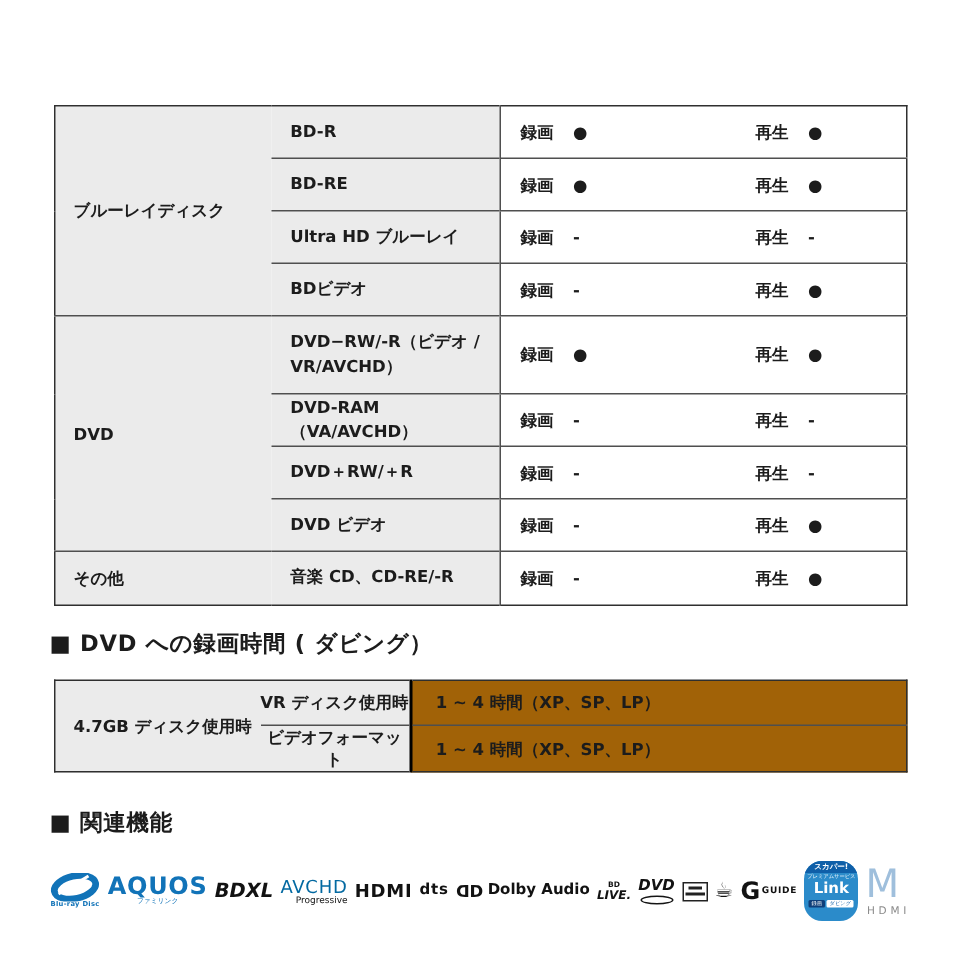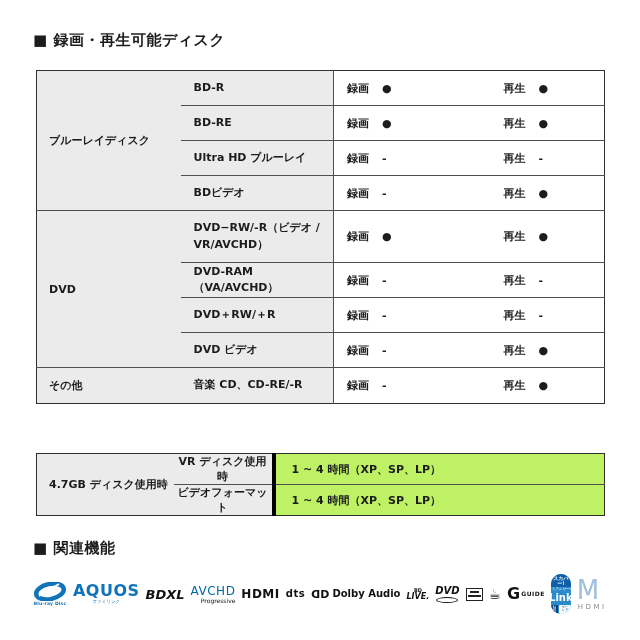--- a/index.html
+++ b/index.html
@@ -22,21 +22,21 @@
   .sep td{border-top:1px solid #4f4f4f;}
 
   .r35{height:35px;} .r52{height:52px;} .r36{height:36px;} .r30{height:30px;}
 
   .vflex{display:flex;align-items:center;height:100%;}
   .pair{display:flex;align-items:center;gap:13px;padding-left:13px;box-sizing:border-box;}
   .pair-rec{width:58%;}
   .sym{font-size:11px;line-height:1;}
 
   .f{background:#ebebeb;text-align:center;}
-  .t{background:#bef264;border-left:4px solid #000000;padding-left:16px;}
+  .t{background:#a16207;border-left:2px solid #000000;padding-left:16px;}
 
   
   #logos{position:absolute;left:33px;top:570px;width:574px;height:48px;
          display:flex;align-items:center;justify-content:space-between;}
   .logo{display:flex;flex-direction:column;align-items:center;line-height:1;}
 
   .bluray-text{font-size:4.5px;font-weight:700;color:#1173b8;margin-top:1px;letter-spacing:.2px;}
   .aquos-main{font-size:16px;font-weight:700;color:#1173b8;letter-spacing:.5px;}
   .aquos-sub{font-size:4.5px;color:#1173b8;margin-top:1px;}
   .bdxl-main{font-size:13px;font-weight:900;font-style:italic;color:#121212;}
@@ -54,38 +54,37 @@
   .dvd-main{font-size:10px;font-weight:900;font-style:italic;color:#121212;}
   .dvd-ellipse{width:22px;height:6px;border:1.5px solid #151515;border-radius:50%;margin-top:1px;box-sizing:border-box;}
   .cd-box{width:17px;height:13px;border:1.5px solid #222;box-sizing:border-box;
           display:flex;flex-direction:column;justify-content:space-evenly;padding:1px;}
   .cd-line{height:2px;background:#222;width:100%;}
   .cd-line.short{width:70%;align-self:center;}
   .java-glyph{font-size:14px;color:#121212;}
   .gguide{flex-direction:row;align-items:center;gap:1px;}
   .gg-g{font-size:16px;font-weight:900;color:#121212;}
   .gg-rest{font-size:6px;font-weight:800;color:#121212;letter-spacing:.5px;}
-  .badge{width:20px;height:40px;border-radius:12px;overflow:hidden;background:#2b8bca;
+  .badge{width:36px;height:40px;border-radius:12px;overflow:hidden;background:#2b8bca;
          display:flex;flex-direction:column;align-items:center;}
   .b1{background:#0f5fa8;color:#fff;font-size:5px;font-weight:700;width:100%;text-align:center;padding:2px 0 1px;}
   .b2{color:#fff;font-size:3.5px;padding-top:1px;white-space:nowrap;}
   .b3{color:#fff;font-size:10px;font-weight:800;line-height:12px;}
   .b4{display:flex;gap:1px;padding:1px 0 2px;}
   .chip1{background:#0f3f7a;color:#fff;font-size:3.5px;padding:1px 2px;border-radius:1px;}
   .chip2{background:#fff;color:#0f5fa8;font-size:3.5px;padding:1px 2px;border-radius:1px;}
   .mdisc{position:relative;width:30px;height:34px;}
   .md-m{font-size:26px;font-weight:400;color:#9fbfdc;line-height:26px;}
   .md-disc{position:absolute;bottom:0;left:1px;font-size:7px;color:#8a8a8a;letter-spacing:2.5px;}
 </style>
 </head>
 <body>
 
 <div id="page">
 
-  <div id="title1" class="sec-title">■ 録画・再生可能ディスク</div>
 
   <table id="table1">
     <colgroup>
         <col style="width:144px">
         <col style="width:153px">
         <col style="width:271px">
       </colgroup>
 
     <tbody>
         <tr class="r35">
@@ -224,20 +223,21 @@
         <span class="pair">
                 <span class="lbl">再生</span>
                 <span class="sym">●</span>
               </span>
       </div>
           </td>
     </tr>
   </tbody>
     </table>
 
+  <div id="title2" class="sec-title">■ DVD への録画時間 ( ダビング）</div>
 
   <table id="table2">
     <colgroup>
         <col style="width:137px">
         <col style="width:100px">
         <col style="width:331px">
       </colgroup>
     <tbody>
         <tr class="r30">
       <td class="g" rowspan="2">4.7GB ディスク使用時</td>

